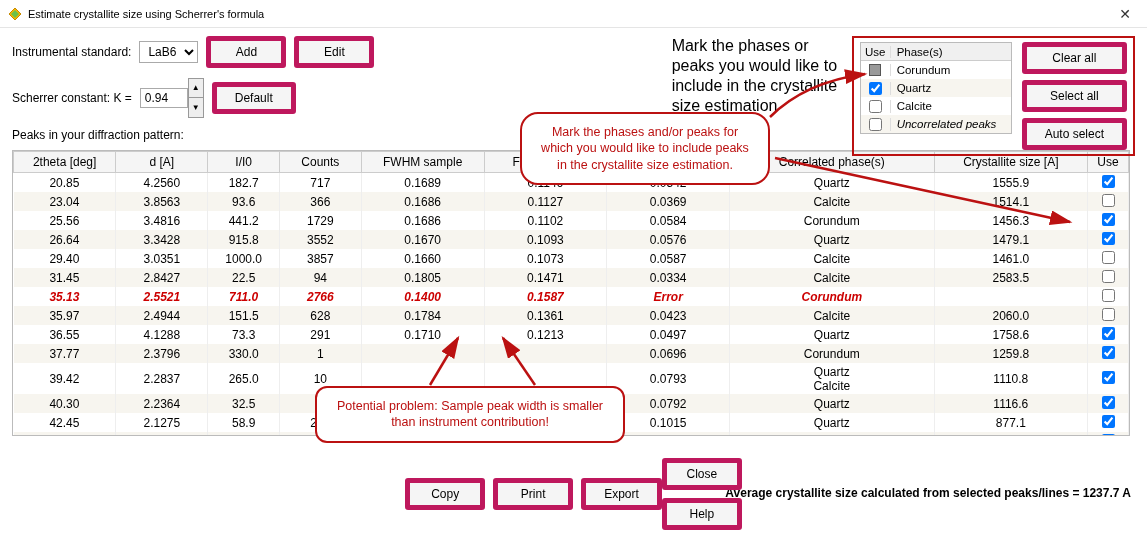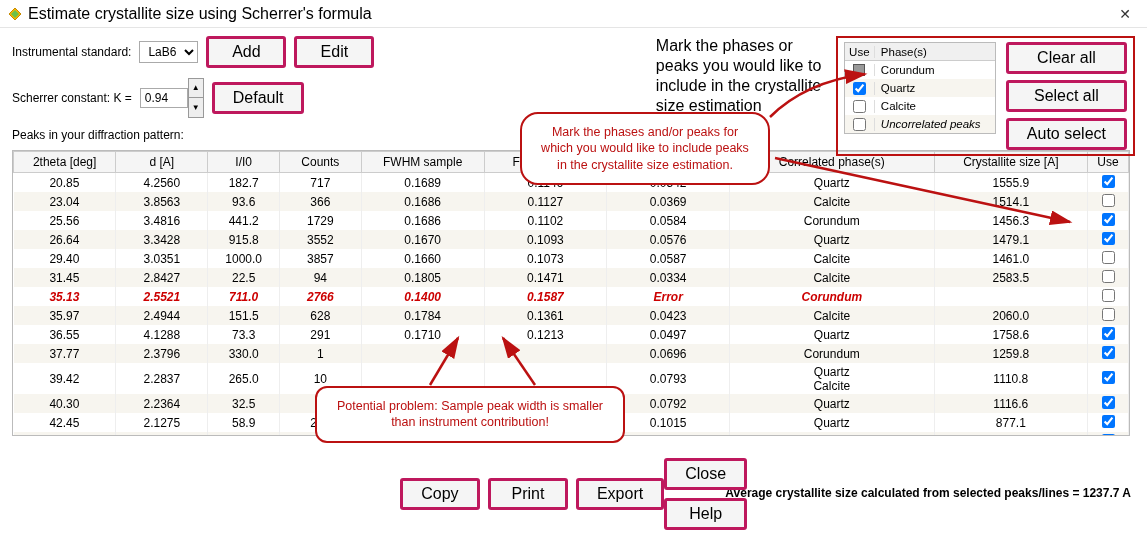--- a/index.html
+++ b/index.html
@@ -1,25 +1,25 @@
 <!DOCTYPE html>
 <html><head>
   <meta charset="utf-8">
   <style>
     * { box-sizing: border-box; font-family: -apple-system, 'Segoe UI', Tahoma, sans-serif; }
     body { margin: 0; background: #fff; font-size: 12px; width: 1147px; height: 538px; overflow: hidden; position: relative; }
     .titlebar { height: 28px; display: flex; align-items: center; padding: 0 8px; border-bottom: 1px solid #e5e5e5; }
     .titlebar .icon-diamond { width: 14px; height: 14px; margin-right: 6px; }
-    .title-text { flex: 1; font-size: 16px; }
+    .title-text { flex: 1; font-size: 11px; }
     .close-x { font-size: 14px; color: #333; padding: 2px 8px; cursor: default; }
     .content { padding: 8px 12px; }
     .row { display: flex; align-items: center; gap: 8px; margin-bottom: 10px; }
     .lbl { font-size: 12px; }
     select, input[type="text"] { font-size: 12px; padding: 2px 4px; border: 1px solid #aaa; background: #fff; }
-    button.btn { font-size: 16px; padding: 4px 18px; border: 3px solid #be185d; background: #f5f5f5; border-radius: 3px; cursor: default; min-width: 80px; }
+    button.btn { font-size: 12px; padding: 4px 18px; border: 5px solid #be185d; background: #f5f5f5; border-radius: 3px; cursor: default; min-width: 80px; }
     .spin { display: inline-flex; align-items: center; }
     .spin input { width: 48px; }
     .spin-btn { width: 16px; height: 20px; font-size: 8px; line-height: 8px; border: 1px solid #999; background: #eee; display: flex; align-items: center; justify-content: center; }
     .top-right { position: absolute; top: 36px; right: 12px; display: flex; gap: 10px; align-items: flex-start; }
     .phases-note { font-size: 16px; width: 170px; line-height: 1.25; }
     .phases-block { border: 2px solid #b11; padding: 4px 6px; display: flex; gap: 10px; align-items: flex-start; }
     .phases-table { border: 1px solid #bbb; font-size: 11.5px; }
     .phases-table .ph-row { display: flex; align-items: center; height: 18px; }
     .phases-table .ph-row.head { background: #f0f0f0; font-weight: 500; border-bottom: 1px solid #ccc; }
     .phases-table .ph-row.alt { background: #f7f5ef; }

